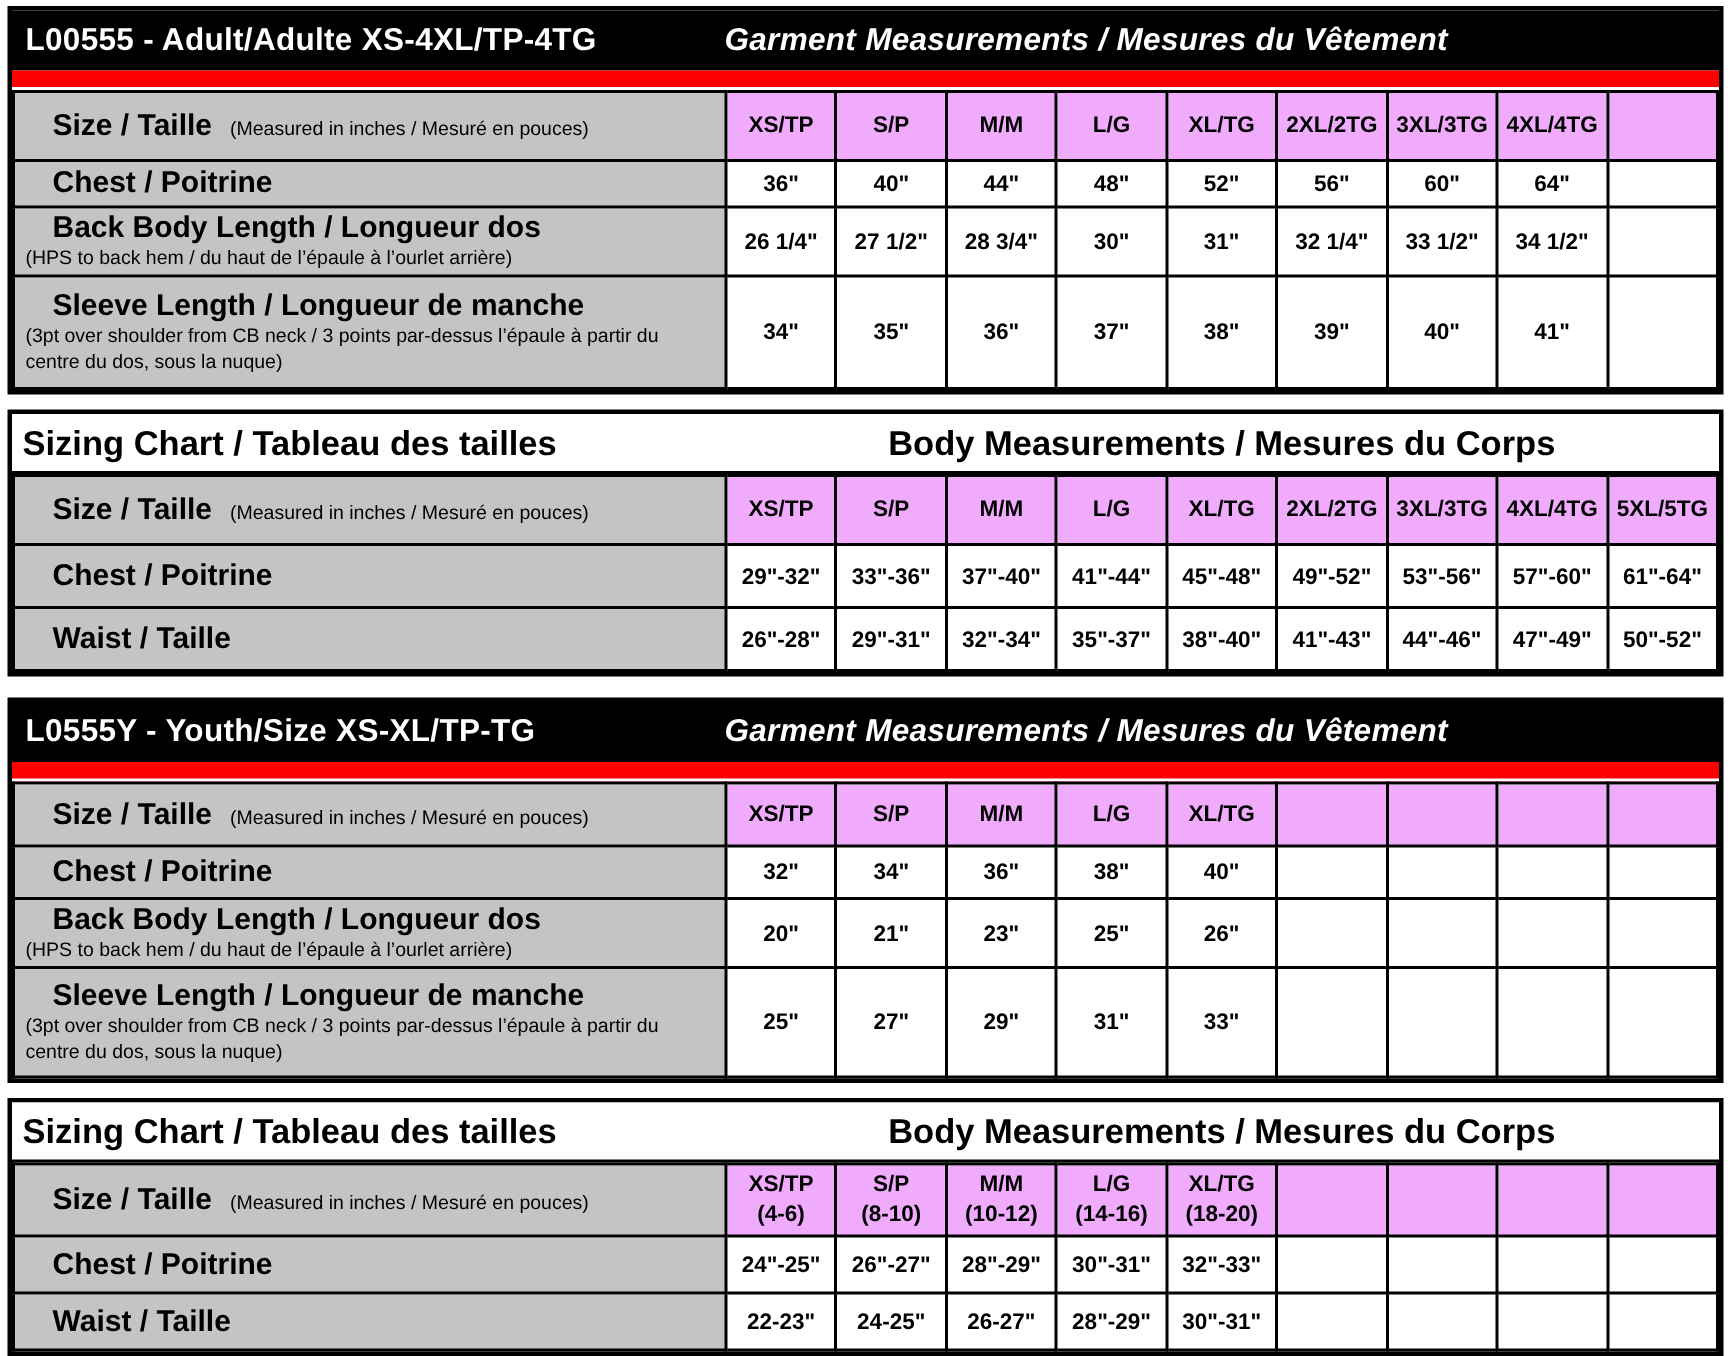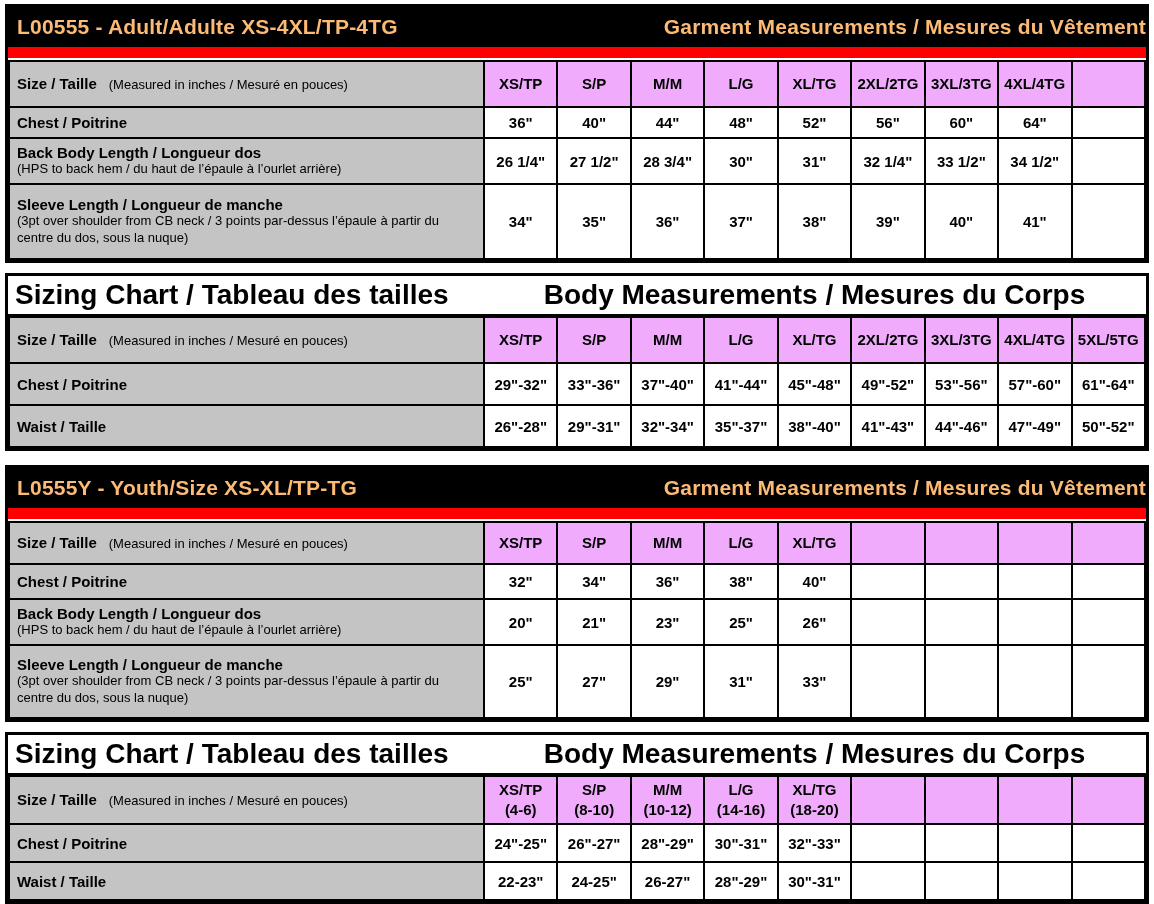--- a/index.html
+++ b/index.html
@@ -10,37 +10,37 @@
     color: #000;
   }
   .page { padding: 4px 5px 0 5px; }
 
   .block { border: 3px solid #000; background: #fff; }
   .b1 { margin-bottom: 10px; }
   .b2 { margin-bottom: 14px; }
   .b3 { margin-bottom: 10px; }
 
   
-  .black-bar { display: flex; align-items: center; background: #000; color: #fdba74;
+  .black-bar { display: flex; align-items: center; background: #000; color: #ffffff;
     height: 40px; font-weight: bold; font-size: 21px; letter-spacing: 0.2px; }
   .bb-left  { flex: 0 0 475px; padding-left: 9px; white-space: nowrap; }
-  .bb-right { flex: 1; text-align: right; white-space: nowrap; }
+  .bb-right { flex: 1; text-align: left; white-space: nowrap; font-style: italic; }
 
   .redbar { height: 13px; background: #ff0000; border-bottom: 2px solid #fff; }
 
   
   .body-titlebar { display: flex; align-items: center; background: #fff;
-    border-bottom: 2px solid #000; height: 40px; font-weight: bold; font-size: 28px; }
+    border-bottom: 2px solid #000; height: 40px; font-weight: bold; font-size: 23px; }
   .bt-left  { flex: 0 0 475px; padding-left: 7px; white-space: nowrap; }
   .bt-right { flex: 1; text-align: center; white-space: nowrap; }
 
   table.grid { border-collapse: collapse; table-layout: fixed; width: 100%; }
   .grid td { border: 2px solid #000; vertical-align: middle; overflow: hidden; }
   .lbl   { background: #c4c4c4; padding: 2px 7px; }
-  .lbl-main { font-weight: bold; font-size: 15px; }
+  .lbl-main { font-weight: bold; font-size: 20px; margin-left: 18px; }
   .lbl-note { font-weight: normal; font-size: 13px; line-height: 1.3; }
   .headlbl .lbl-note { margin-left: 12px; }
   .vcell { background: #fff; text-align: center; font-weight: bold; font-size: 15px; }
   .hcell { background: #f0abfc; text-align: center; font-weight: bold; font-size: 15px;
            white-space: pre-line; line-height: 1.35; }
 
   
   .b1 .r-head{height:46px} .b1 .r-0{height:31px} .b1 .r-1{height:46px} .b1 .r-2{height:75px}
   .b2 .r-head{height:46px} .b2 .r-0{height:42px} .b2 .r-1{height:42px}
   .b3 .r-head{height:42px} .b3 .r-0{height:35px} .b3 .r-1{height:46px} .b3 .r-2{height:73px}

